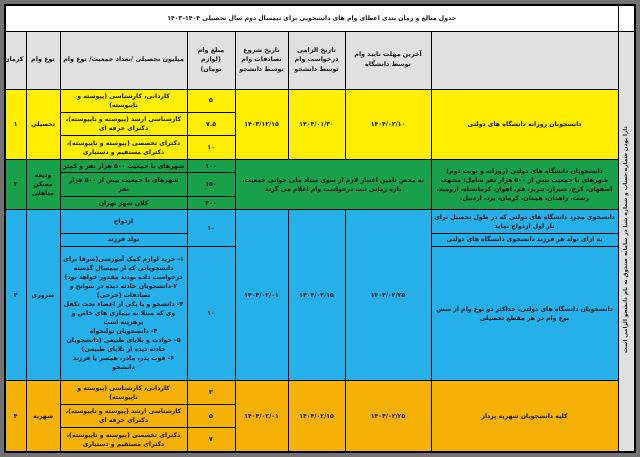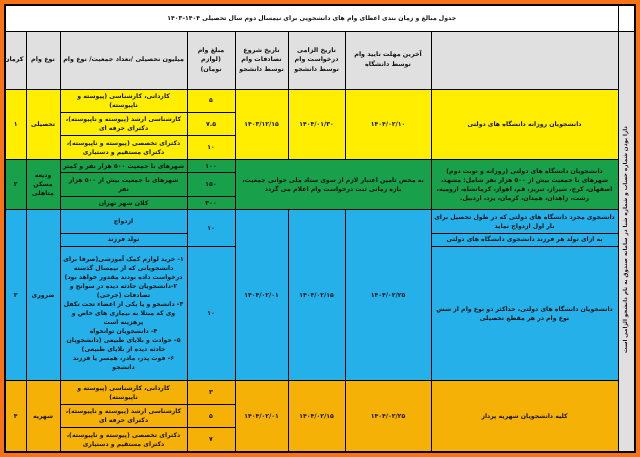--- a/index.html
+++ b/index.html
@@ -5,21 +5,21 @@
   * { box-sizing: border-box; }
   html, body {
     margin: 0; padding: 0;
     width: 640px; height: 457px;
     background: #ffffff;
     font-family: "DejaVu Sans", "Liberation Sans", sans-serif;
   }
   #page {
     position: relative;
     width: 640px; height: 457px;
-    background: #f97316;
+    background: #737373;
     overflow: hidden;
     padding: 4px 4px 4px 2px;
   }
 
   table.main {
     border-collapse: collapse;
     table-layout: fixed;
     width: 632px;
     height: 449px;
     border: 2px solid #000;

